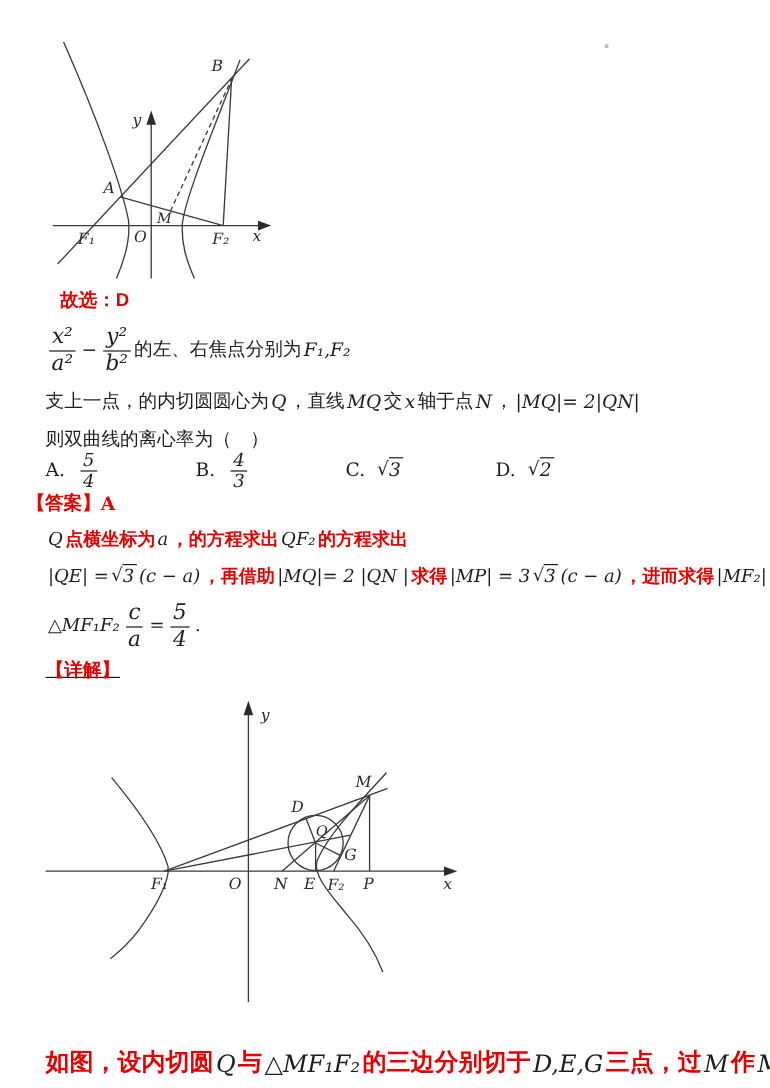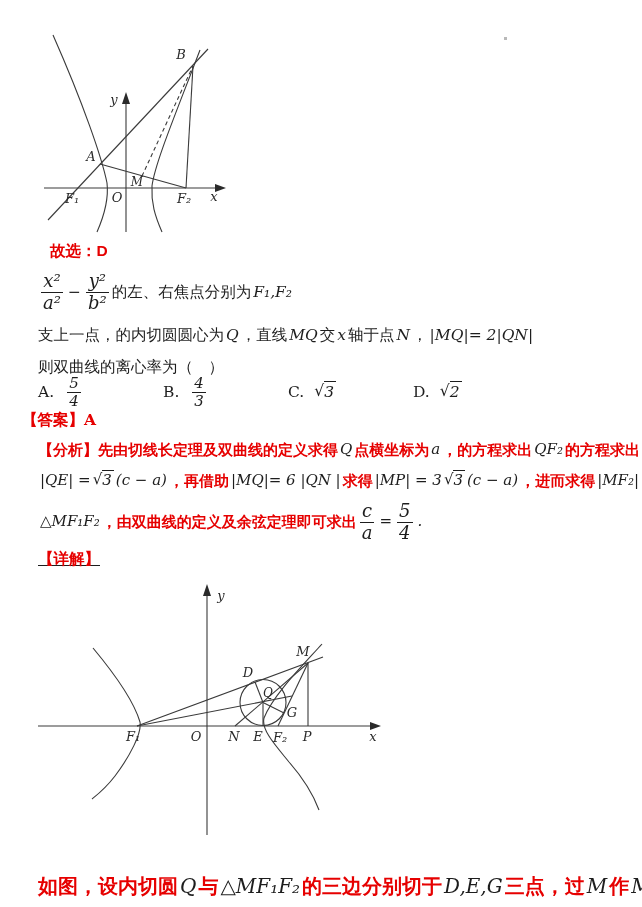--- a/index.html
+++ b/index.html
@@ -127,53 +127,51 @@
       </span>
     </div>
   </div>
 
   <div class="t-line" style="left:22px;top:410px;">
     <span class="red">【答案】</span>
     <span class="red" style="font-family:'DejaVu Serif',serif;font-weight:600;">A</span>
   </div>
 
   <div class="t-line" style="left:38px;top:440px;font-size:15px;">
-    <span class="red">【分析】先由切线长定理及双曲线的定义求得</span>
     <span class="m">Q</span>
     <span class="red">点横坐标为</span>
     <span class="m">a</span>
     <span class="red">，的方程求出</span>
     <span class="m">QF₂</span>
     <span class="red">的方程求出</span>
   </div>
 
   <div class="t-line" style="left:38px;top:470px;font-size:15px;">
     <span class="m">|QE| =</span>
     <span class="sqrt">
       <span class="rsym">√</span>
       <span class="arg">3</span>
     </span>
     <span class="m">(c − a)</span>
     <span class="red">，再借助</span>
-    <span class="m">|MQ|= 6 |QN |</span>
+    <span class="m">|MQ|= 2 |QN |</span>
     <span class="red">求得</span>
     <span class="m">|MP| = 3</span>
     <span class="sqrt">
       <span class="rsym">√</span>
       <span class="arg">3</span>
     </span>
     <span class="m">(c − a)</span>
     <span class="red">，进而求得</span>
     <span class="m">|MF₂| = 6(c − a)</span>
 
   </div>
 
   <div class="t-line" style="left:38px;top:500px;height:44px;font-size:15px;">
     <span class="m">△MF₁F₂</span>
-    <span class="red">，由双曲线的定义及余弦定理即可求出</span>
     <span class="frac">
       <span class="fn">c</span>
       <span class="fd">a</span>
     </span>
     <span class="m">=</span>
     <span class="frac">
       <span class="fn">5</span>
       <span class="fd">4</span>
     </span>
     <span class="m">.</span>

